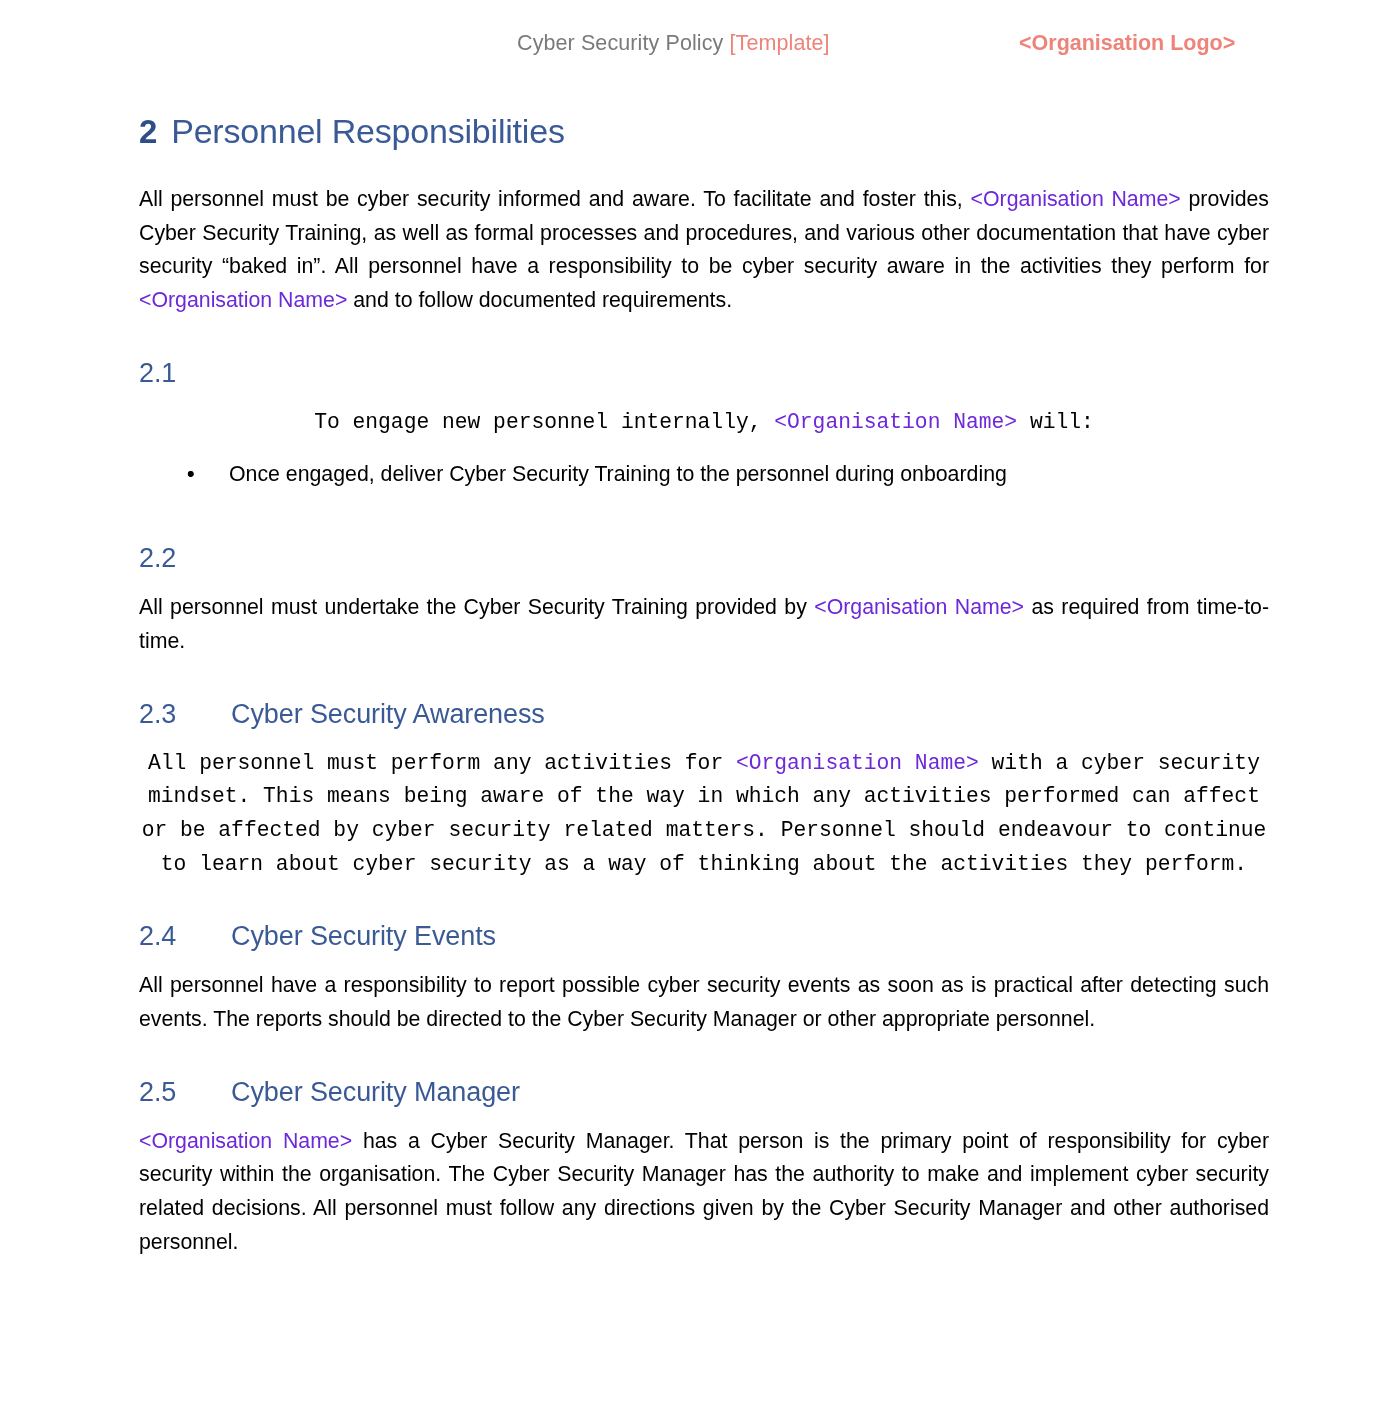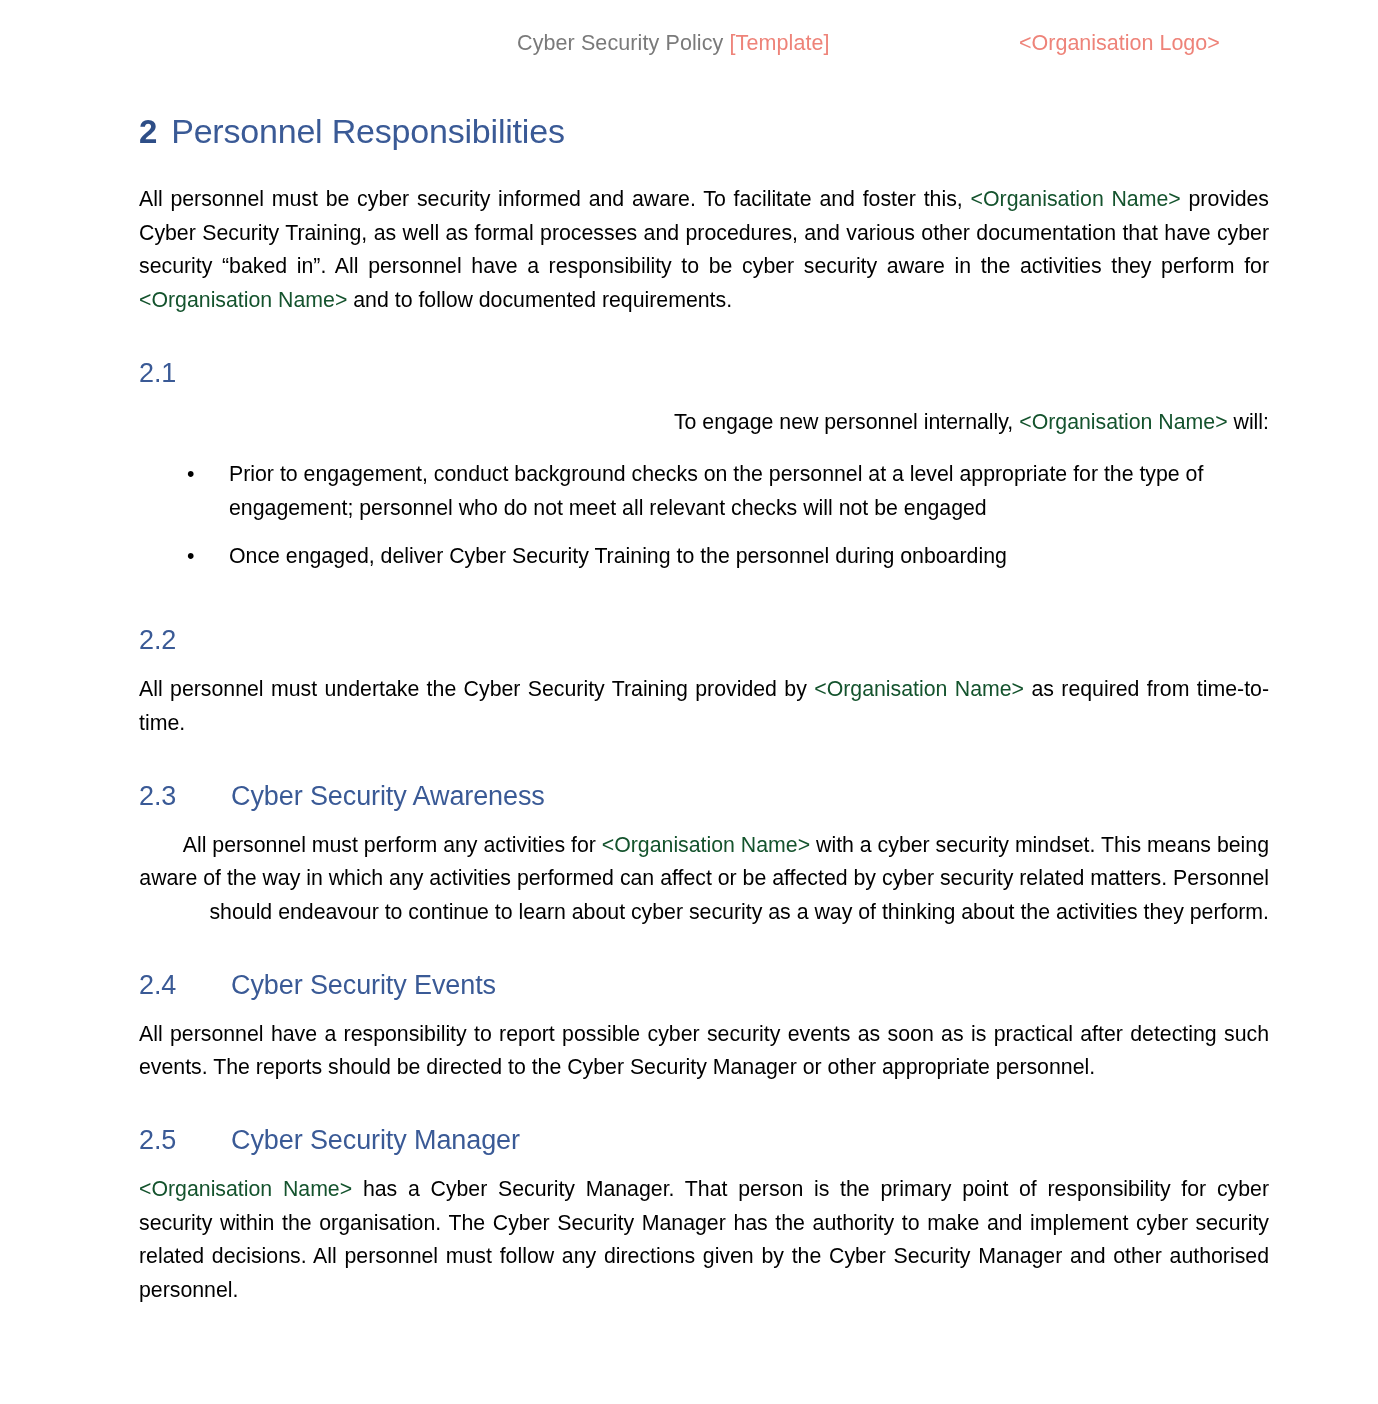--- a/index.html
+++ b/index.html
@@ -39,20 +39,21 @@
   .header-title .tmpl {
     color: #ee8379;
   }
   .header-logo {
     position: absolute;
     left: 1019px;
     top: 31px;
     font-size: 21.5px;
     color: #ee8379;
     white-space: nowrap;
+    font-weight: bold;
   }
 
   
   .doc {
     position: absolute;
     left: 131px;
     top: 112px;
     width: 1130px;
     margin-left: 8px;
   }
@@ -88,27 +89,28 @@
 
   p.body {
     margin: 0 0 24px 0;
     font-size: 21.3px;
     line-height: 1.58;
     color: #000000;
     text-align: justify;
     text-justify: inter-word;
   }
   p.body.left {
-    text-align: right;
+    text-align: center;
+    font-family: Liberation Mono, monospace;
   }
   p.body.tight {
     margin-bottom: 18px;
   }
   .ph {
-    color: #14532d;
+    color: #6d28d9;
   }
 
   ul.bullets {
     margin: 0 0 26px 0;
     padding: 0;
     list-style: none;
   }
   ul.bullets li {
     position: relative;
     padding-left: 90px;
@@ -146,21 +148,21 @@
 
   <div class="spacer-sm"></div>
 
   <h2 class="section">
       <span class="num">2.1</span>
     </h2>
 
   <p class="body left tight"><span>To engage new personnel internally, </span><span class="ph">&lt;Organisation Name&gt;</span><span> will:</span></p>
 
   <ul class="bullets">
-    <li><span class="dot">•</span><span>Prior to engagement, conduct background checks on the personnel at a level appropriate for the type of engagement; personnel who do not meet all relevant checks will not be engaged</span></li>
+    <li><span class="dot">•</span></li>
     <li><span class="dot">•</span><span>Once engaged, deliver Cyber Security Training to the personnel during onboarding</span></li>
   </ul>
 
   <div class="spacer-md"></div>
 
   <h2 class="section">
       <span class="num">2.2</span>
     </h2>
 
   <p class="body"><span>All personnel must undertake the Cyber Security Training provided by </span><span class="ph">&lt;Organisation Name&gt;</span><span> as required from time-to-time.</span></p>

